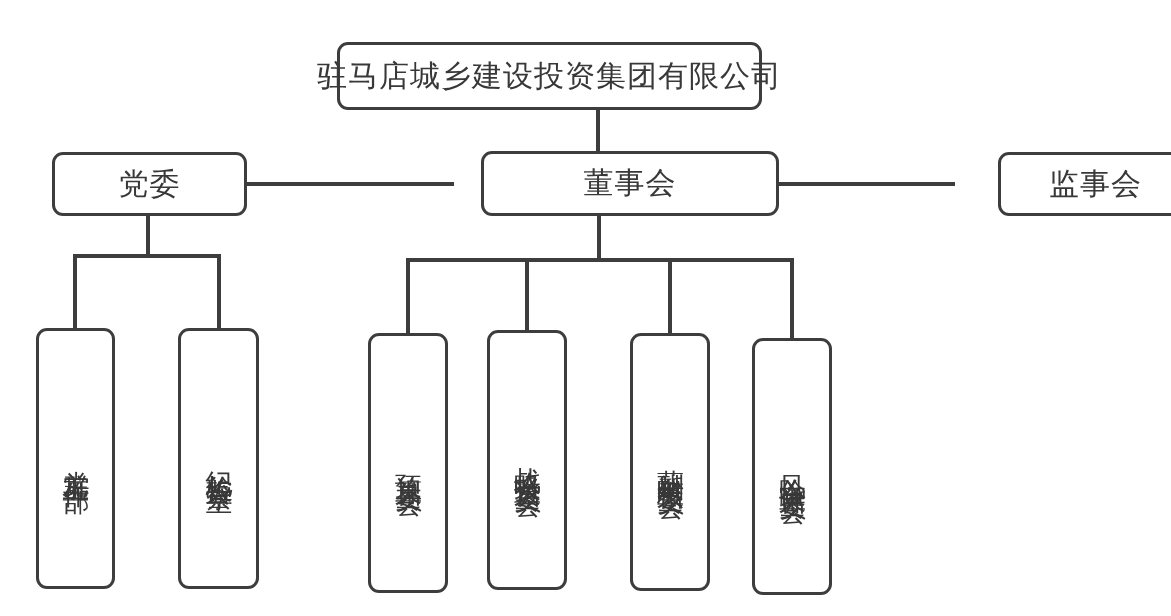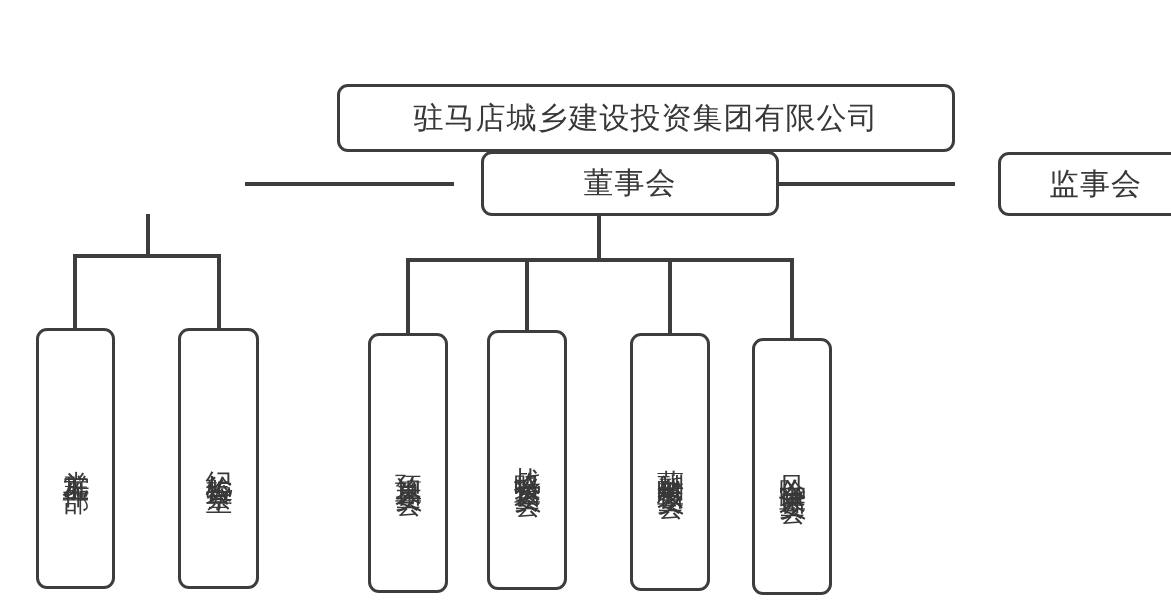--- a/index.html
+++ b/index.html
@@ -37,21 +37,21 @@
   }
   .node-v .node-label {
     writing-mode: vertical-rl;
     text-orientation: upright;
     font-size: 27px;
     letter-spacing: 4px;
     line-height: 1;
     white-space: nowrap;
   }
   
-  .n-root        { left: 337px; top: 42px;  width: 618px; height: 68px; margin-top: 42px; }
+  .n-root        { left: 337px; top: 42px;  width: 425px; height: 68px; }
   .n-party       { left: 52px;  top: 152px; width: 195px; height: 64px; }
   .n-board       { left: 452px; top: 151px; width: 298px; height: 65px; margin-left: 29px; }
   .n-supervisory { left: 998px; top: 152px; width: 195px; height: 64px; }
   .n-dept1       { left: 36px;  top: 328px; width: 79px;  height: 261px; }
   .n-dept2       { left: 178px; top: 328px; width: 81px;  height: 261px; }
   .n-com1        { left: 368px; top: 333px; width: 80px;  height: 260px; }
   .n-com2        { left: 487px; top: 330px; width: 80px;  height: 260px; }
   .n-com3        { left: 630px; top: 333px; width: 80px;  height: 258px; }
   .n-com4        { left: 752px; top: 338px; width: 80px;  height: 257px; }
 </style>
@@ -78,20 +78,23 @@
     <line x1="408" y1="258" x2="408" y2="336"></line>
     <line x1="527" y1="258" x2="527" y2="333"></line>
     <line x1="670" y1="258" x2="670" y2="336"></line>
     <line x1="792" y1="258" x2="792" y2="341"></line>
   </svg>
 
   <div class="node node-h n-root">
     <span class="node-label">驻马店城乡建设投资集团有限公司</span>
   </div>
 
+  <div class="node node-h n-party">
+    <span class="node-label">党委</span>
+  </div>
 
   <div class="node node-h n-board">
     <span class="node-label">董事会</span>
   </div>
 
   <div class="node node-h n-supervisory">
     <span class="node-label">监事会</span>
   </div>
 
   <div class="node node-v n-dept1">

